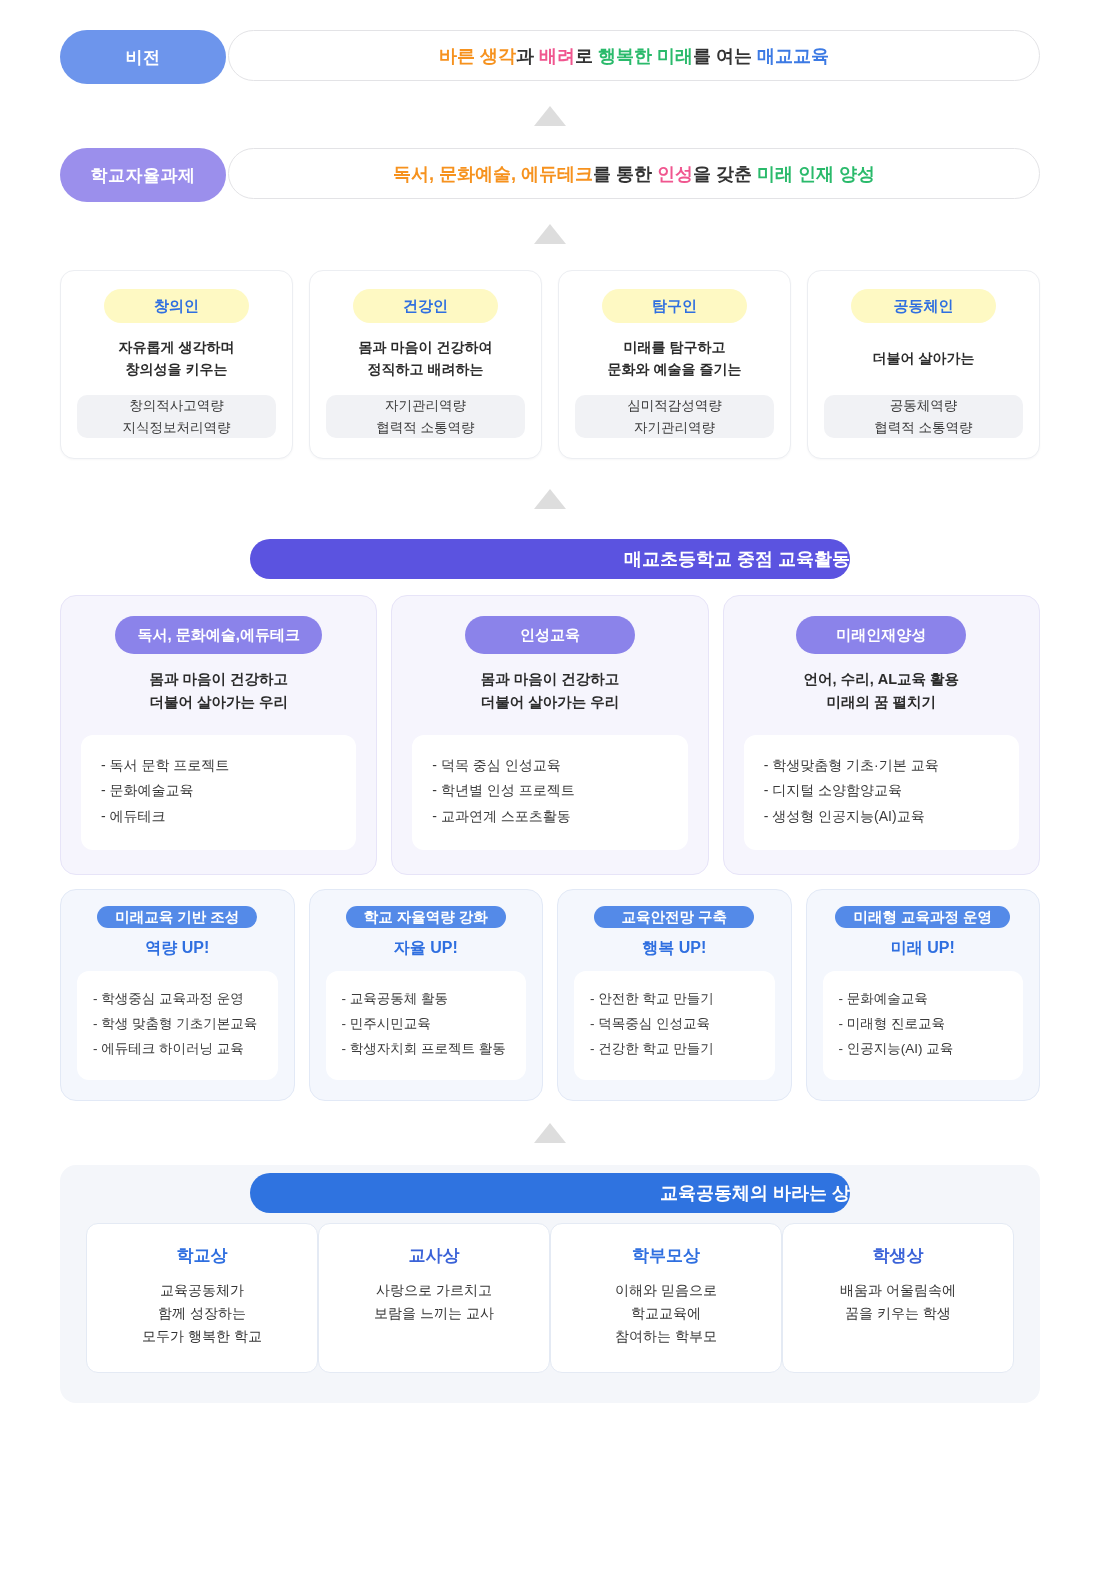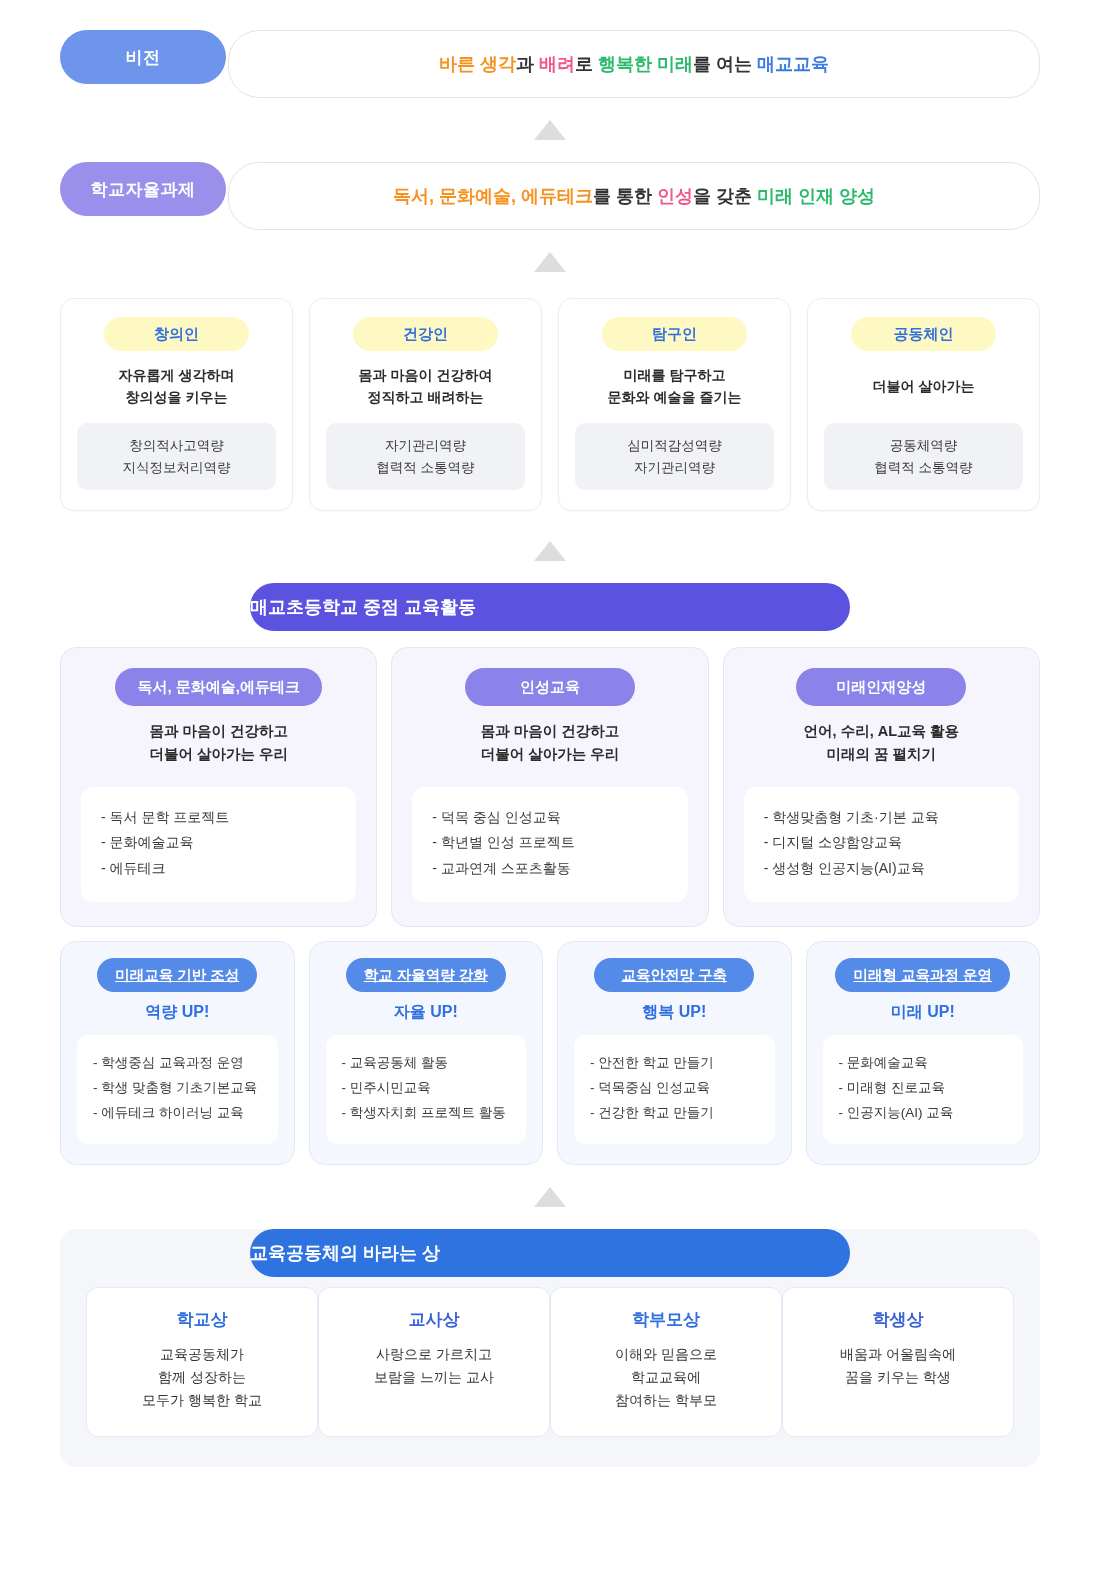--- a/index.html
+++ b/index.html
@@ -36,21 +36,21 @@
     color: #ffffff;
     font-size: 17px;
     font-weight: bold;
     letter-spacing: 0.5px;
   }
   .row-pill.vision { background: #6d95ec; }
   .row-pill.task   { background: #9b8fec; }
 
   .row-banner {
     flex: 1 1 auto;
-    height: 68px;
+    height: 51px;
     border: 1px solid #e3e3e6;
     border-radius: 31px;
     background: #ffffff;
     display: flex; align-items: center; justify-content: center;
     font-size: 18px;
     font-weight: bold;
   }
   .row-banner .seg { white-space: pre; }
   .c-orange { color: #f6921e; }
   .c-pink   { color: #f0568f; }
@@ -85,34 +85,34 @@
   .persona-desc {
     font-size: 14px; color: #2b2b2b; text-align: center;
     line-height: 1.55; font-weight: bold; min-height: 44px;
     display: flex; flex-direction: column; justify-content: center;
   }
   .persona-comp {
     margin-top: 14px;
     width: 100%;
     background: #f1f2f5;
     border-radius: 10px;
-    padding: 12px 8px;
+    padding: 0 8px;
     text-align: center;
     font-size: 13.5px;
     color: #3a3a3a;
     line-height: 1.6;
   }
 
   
   .center-banner {
-    width: 600px; height: 48px;
+    width: 600px; height: 40px;
     border-radius: 27px;
-    display: flex; align-items: center; justify-content: flex-start;
+    display: flex; align-items: center; justify-content: flex-end;
     color: #ffffff; font-size: 18px; font-weight: bold;
-    margin: 0 auto;
+    margin: 8px auto;
   }
   .center-banner.purple { background: #5b53e0; }
   .center-banner.blue   { background: #2f73e0; }
 
   
   .focus-row { display: flex; gap: 14px; padding: 0 60px; margin-top: 16px; }
   .focus-card {
     flex: 1 1 0;
     background: #f6f5fd;
     border: 1px solid #e7e4f8;
@@ -143,26 +143,26 @@
   .strategy-row { display: flex; gap: 14px; padding: 0 60px; margin-top: 14px; }
   .strategy-card {
     flex: 1 1 0;
     background: #f4f7fd;
     border: 1px solid #e2e9f6;
     border-radius: 16px;
     padding: 16px 16px 20px;
     display: flex; flex-direction: column; align-items: center;
   }
   .strategy-pill {
-    min-width: 160px; height: 34px;
+    min-width: 160px; height: 22px;
     background: #548ae8;
     border-radius: 18px;
     display: flex; align-items: center; justify-content: center;
     color: #ffffff; font-size: 14.5px; font-weight: bold;
-    padding: 0 18px; margin-bottom: 10px; text-decoration: underline;
+    padding: 0 18px; margin-bottom: 10px;
   }
   .strategy-up {
     font-size: 16px; font-weight: bold; color: #2f6fe0;
     margin-bottom: 12px;
   }
   .strategy-list {
     width: 100%; background: #ffffff; border-radius: 12px;
     padding: 16px 12px 18px 16px;
     font-size: 13.5px; color: #3a3a3a; line-height: 1.85;
     min-height: 94px;

